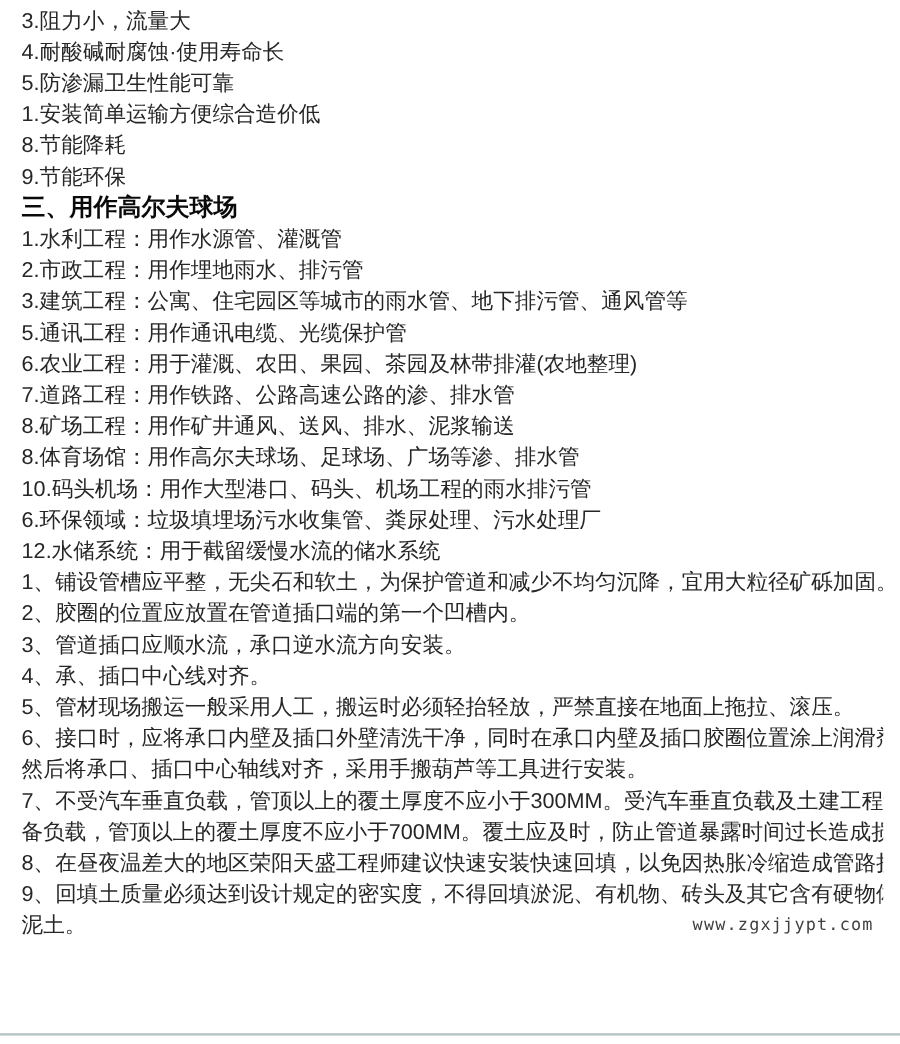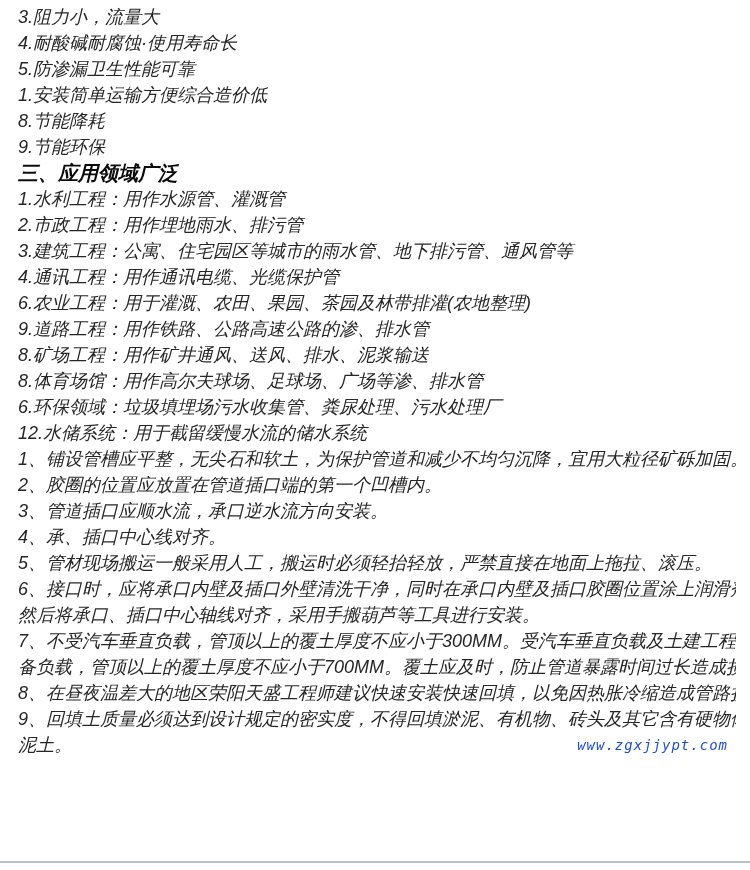--- a/index.html
+++ b/index.html
@@ -9,21 +9,20 @@
     height: 870px;
     background: #ffffff;
     overflow: hidden;
     font-family: "Liberation Sans", "DejaVu Sans", sans-serif;
   }
   .doc {
     position: relative;
     padding: 4px 0 0 18px;
     width: 718px;
     color: #262626;
-    font-style: italic;
   }
   .line {
     font-size: 18px;
     line-height: 26px;
     height: 26px;
     white-space: nowrap;
     overflow: hidden;
     color: #262626;
   }
   .heading {
@@ -44,21 +43,21 @@
   }
   .last-row .line-text {
     font-size: 18px;
     color: #262626;
     white-space: nowrap;
   }
   .watermark {
     font-family: "DejaVu Sans Mono", "Liberation Mono", monospace;
     font-size: 14px;
     letter-spacing: 1px;
-    color: #1d4ed8;
+    color: #404040;
     padding-right: 8px;
     white-space: nowrap;
   }
   .bottom-rule {
     position: absolute;
     left: 0;
     top: 861px;
     width: 750px;
     height: 2px;
   }
@@ -70,31 +69,32 @@
 
   <div>
       <div class="line">3.阻力小，流量大</div>
       <div class="line">4.耐酸碱耐腐蚀·使用寿命长</div>
       <div class="line">5.防渗漏卫生性能可靠</div>
       <div class="line">1.安装简单运输方便综合造价低</div>
       <div class="line">8.节能降耗</div>
       <div class="line">9.节能环保</div>
     </div>
 
-  <div class="heading">三、应用领域广泛</div>
+  <div class="heading">三、用作高尔夫球场</div>
 
   <div>
       <div class="line">1.水利工程：用作水源管、灌溉管</div>
       <div class="line">2.市政工程：用作埋地雨水、排污管</div>
       <div class="line">3.建筑工程：公寓、住宅园区等城市的雨水管、地下排污管、通风管等</div>
-      <div class="line">4.通讯工程：用作通讯电缆、光缆保护管</div>
+      <div class="line">5.通讯工程：用作通讯电缆、光缆保护管</div>
       <div class="line">6.农业工程：用于灌溉、农田、果园、茶园及林带排灌(农地整理)</div>
-      <div class="line">9.道路工程：用作铁路、公路高速公路的渗、排水管</div>
+      <div class="line">7.道路工程：用作铁路、公路高速公路的渗、排水管</div>
       <div class="line">8.矿场工程：用作矿井通风、送风、排水、泥浆输送</div>
       <div class="line">8.体育场馆：用作高尔夫球场、足球场、广场等渗、排水管</div>
+      <div class="line">10.码头机场：用作大型港口、码头、机场工程的雨水排污管</div>
       <div class="line">6.环保领域：垃圾填埋场污水收集管、粪尿处理、污水处理厂</div>
       <div class="line">12.水储系统：用于截留缓慢水流的储水系统</div>
     </div>
 
 
   <div>
       <div class="line">1、铺设管槽应平整，无尖石和软土，为保护管道和减少不均匀沉降，宜用大粒径矿砾加固。</div>
       <div class="line">2、胶圈的位置应放置在管道插口端的第一个凹槽内。</div>
       <div class="line">3、管道插口应顺水流，承口逆水流方向安装。</div>
       <div class="line">4、承、插口中心线对齐。</div>

